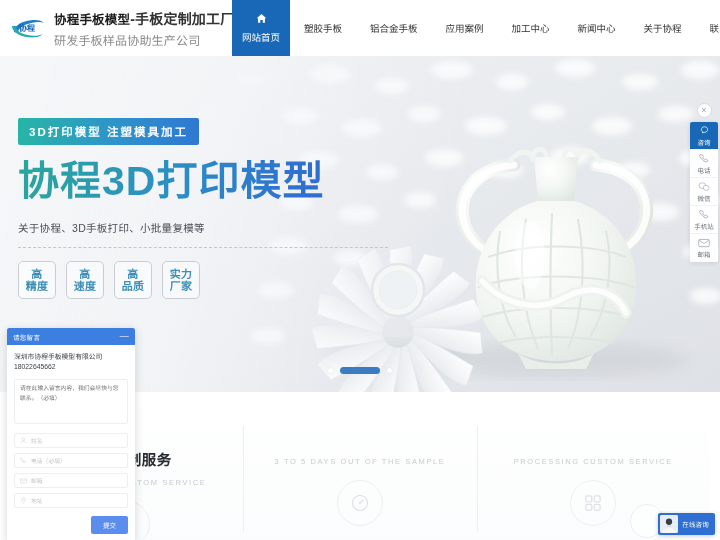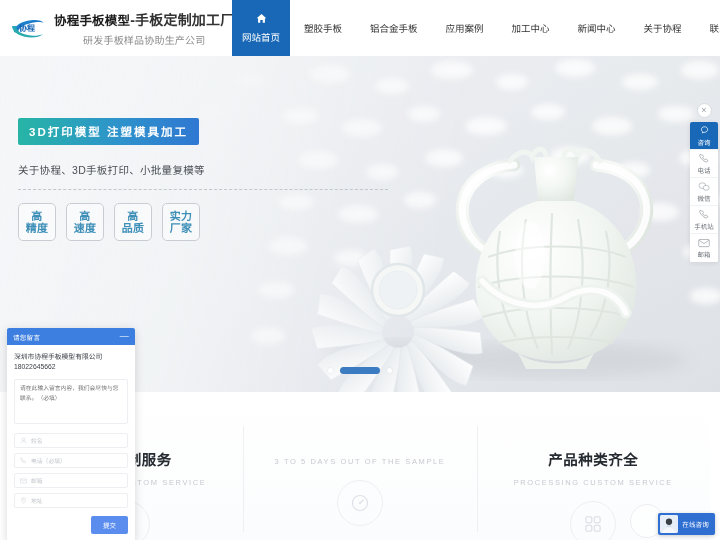--- a/index.html
+++ b/index.html
@@ -14,21 +14,21 @@
   
   .header {
     position: absolute; top: 0; left: 0; width: 648px; height: 56px;
     background: #ffffff; z-index: 40; display: flex; align-items: stretch;
   }
   .logo-area { display: flex; align-items: center; padding-left: 9px; width: 232px; }
   .logo-mark { width: 38px; height: 30px; position: relative; flex: none; }
   .logo-txt { margin-left: 7px; }
   .logo-title { font-size: 12.5px; font-weight: bold; color: #1b1b1b; letter-spacing: .2px; white-space: nowrap;}
   .logo-title .sub { font-weight: bold; color:#333; font-size:14px;}
-  .logo-sub { font-size: 10px; color: #8b8b8b; margin-top: 3px; letter-spacing: .2px; text-align: center; }
+  .logo-sub { font-size: 12px; color: #8b8b8b; margin-top: 3px; letter-spacing: .2px; }
 
   .nav { display: flex; align-items: stretch; flex: 1; }
   .nav-item {
     display: flex; flex-direction: column; align-items: center; justify-content: center;
     font-size: 9.5px; color: #333; padding: 0 13px; height: 56px; white-space: nowrap;
     cursor: pointer;
   }
   .nav-item.active { background: #1868b7; color: #fff; width: 58px; padding: 0; }
   .nav-item .home-ico { margin-bottom: 4px; display:block; }
   .nav-item.plain { padding: 0 14px; justify-content: center; }
@@ -387,20 +387,21 @@
         <path d="M-38,118 C-20,132 20,132 38,118 L30,134 L-30,134 Z" fill="#e9eee9"></path>
 
         <ellipse cx="-26" cy="20" rx="15" ry="34" fill="#ffffff" opacity=".5"></ellipse>
       </g>
     </svg>
 
     <div class="hero-veil"></div>
 
     <div class="hero-copy">
       <div class="tagbar">3D打印模型  注塑模具加工</div>
+      <div class="hero-title">协程3D打印模型</div>
       <div class="hero-desc">
         <div>关于协程、3D手板打印、小批量复模等</div>
       </div>
       <div class="hero-rule"></div>
       <div class="badges">
         <div class="badge">
           <span>高</span>
           <span>精度</span>
         </div>
         <div class="badge">
@@ -443,21 +444,20 @@
       <div class="card-ico">
         <svg width="20" height="20" viewBox="0 0 24 24" fill="none" stroke="#dde1e6" stroke-width="1.4">
           <circle cx="12" cy="12" r="9"></circle>
           <path d="M12 12 L16 8.4" stroke-linecap="round"></path>
           <circle cx="12" cy="12" r="1.2" fill="#dde1e6" stroke="none"></circle>
         </svg>
       </div>
     </div>
 
     <div class="card">
-      <div class="card-title">产品种类齐全</div>
       <div class="card-en">PROCESSING CUSTOM SERVICE</div>
       <div class="card-ico">
         <svg width="20" height="20" viewBox="0 0 24 24" fill="none" stroke="#dde1e6" stroke-width="1.5">
           <rect x="3.5" y="3.5" width="7" height="7" rx="1.4"></rect>
           <rect x="13.5" y="3.5" width="7" height="7" rx="1.4"></rect>
           <rect x="3.5" y="13.5" width="7" height="7" rx="1.4"></rect>
           <rect x="13.5" y="13.5" width="7" height="7" rx="1.4"></rect>
         </svg>
       </div>
     </div>

